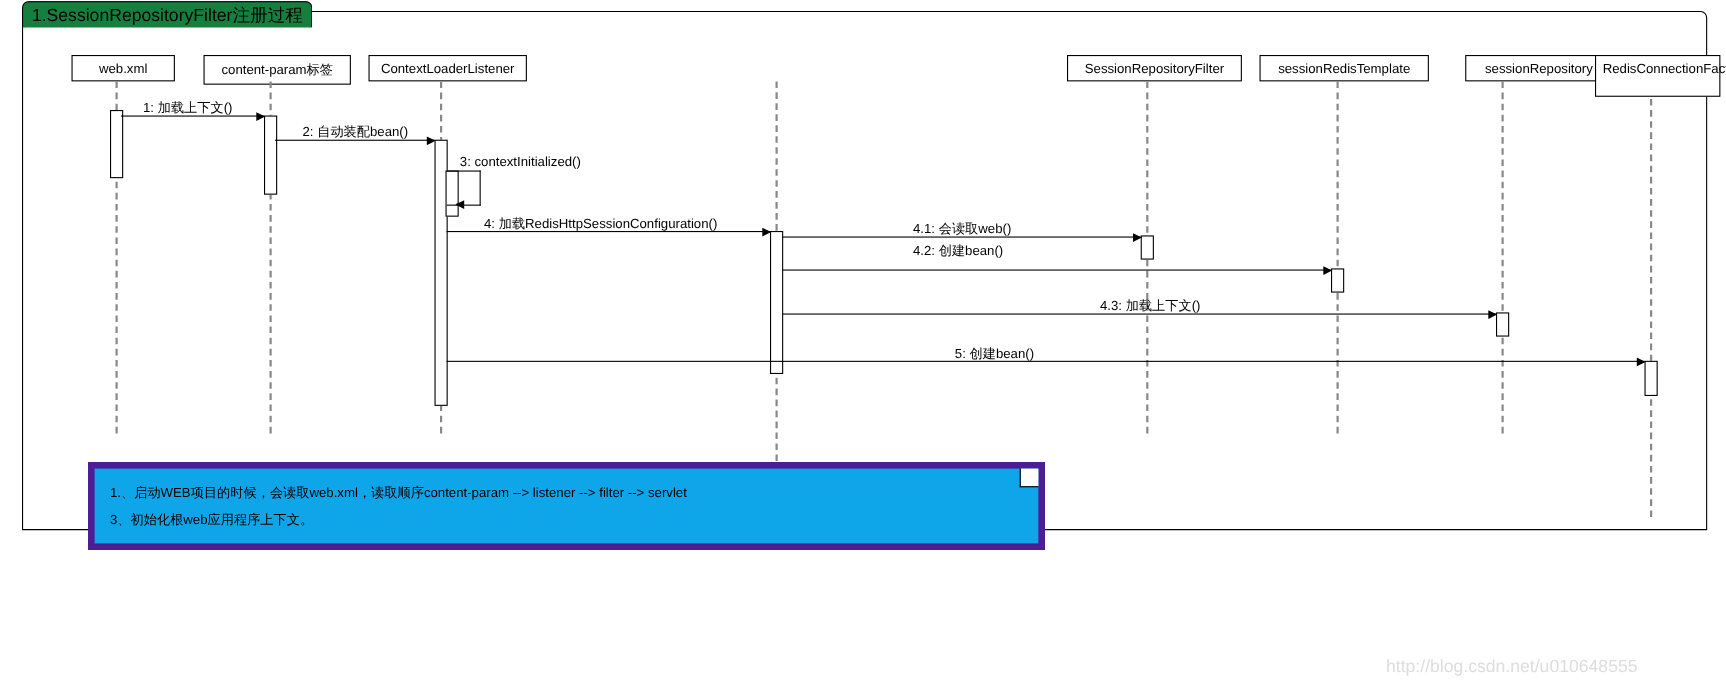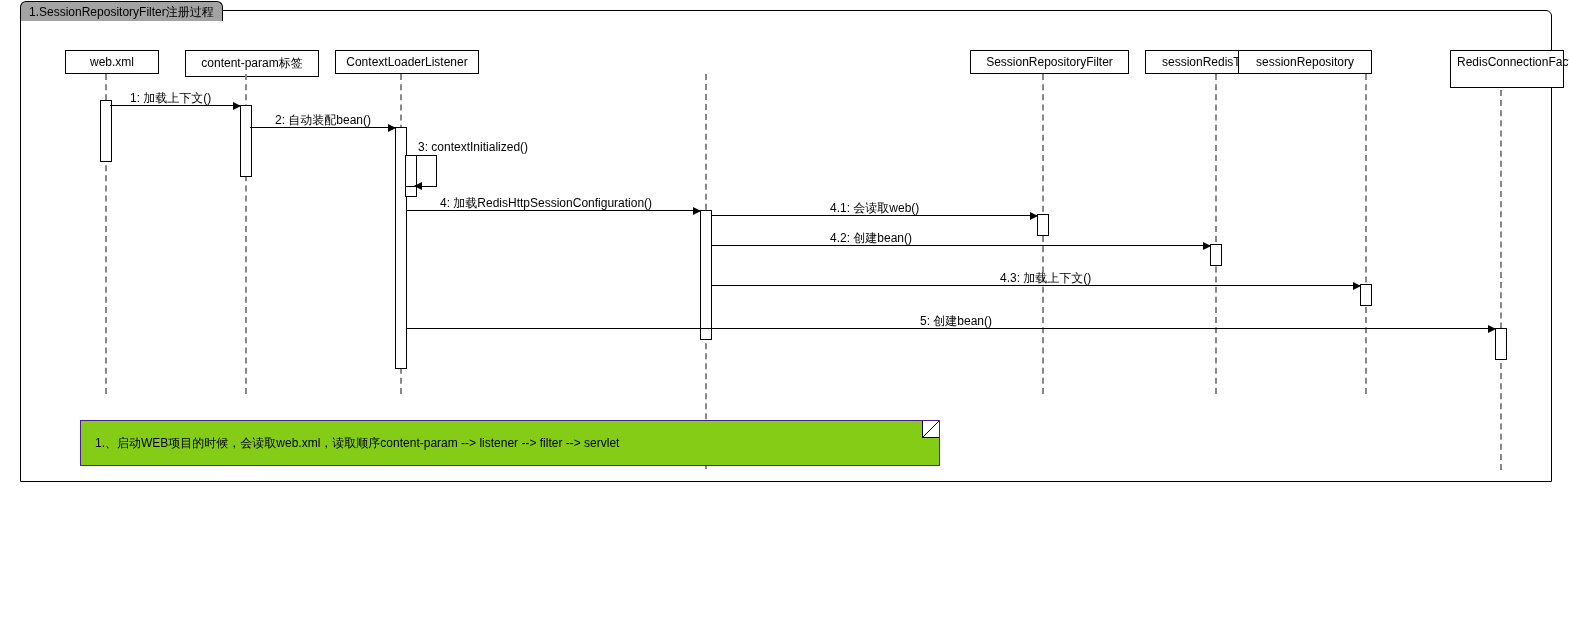--- a/index.html
+++ b/index.html
@@ -1,45 +1,45 @@
 <!DOCTYPE html>
 <html><head>
 <meta charset="utf-8">
 <style>
   body{margin:0;font-family:Arial,sans-serif;font-size:12px;background:#fff;color:#000}
   .canvas{position:relative;width:1569px;height:625px}
   .frame{position:absolute;border:1px solid #000;border-radius:6px 6px 0 0}
-  .frame-tab{position:absolute;top:-10px;left:-1px;background:#a3a3a3;border:1px solid #000;border-bottom:none;padding:2px 8px 0 8px;border-radius:6px 6px 0 0;font-size:12px}
+  .frame-tab{position:absolute;top:-10px;left:-1px;background:#15803d;border:1px solid #000;border-bottom:none;padding:2px 8px 0 8px;border-radius:6px 6px 0 0;font-size:16px}
   .head{position:absolute;border:1px solid #000;background:#fff;text-align:center;padding:4px 6px;font-size:12px}
   .lifeline{position:absolute;border-left:2px dashed #888;width:0}
   .act{position:absolute;border:1px solid #000;background:#fff;width:10px}
   .msg{position:absolute;border-top:1px solid #000}
   .arrow-r::after{content:"";position:absolute;right:-1px;top:-4px;border-left:8px solid #000;border-top:4px solid transparent;border-bottom:4px solid transparent}
   .lbl{position:absolute;font-size:12px;white-space:nowrap}
   .self{position:absolute;border:1px solid #000;border-left:none}
-  .note{position:absolute;border:1px solid #4c1d95;background:#84cc16;padding:10px 14px;font-size:12px;line-height:2}
+  .note{position:absolute;border:6px solid #4c1d95;background:#0ea5e9;padding:10px 14px;font-size:12px;line-height:2}
   .note .fold{position:absolute;top:0;right:0;width:16px;height:16px;background:linear-gradient(135deg,#fff 50%,#000 50%,#000 52%,#fff 52%)}
   .note .fold::after{content:"";position:absolute;top:0;right:0;width:16px;height:16px;border-left:1px solid #000;border-bottom:1px solid #000}
   .wm{position:absolute;color:#ddd;font-size:16px}
 </style>
 </head>
 <body>
 
 <div class="canvas">
 
   <div class="frame" style="left:20px;top:10px;width:1530px;height:470px">
     <div class="frame-tab">1.SessionRepositoryFilter注册过程</div>
   </div>
 
   <div class="head" style="left:65px;top:50px;width:80px">web.xml</div>
   <div class="head" style="left:185px;top:50px;width:120px">content-param标签</div>
   <div class="head" style="left:335px;top:50px;width:130px">ContextLoaderListener</div>
   <div class="head" style="left:970px;top:50px;width:145px">SessionRepositoryFilter</div>
   <div class="head" style="left:1145px;top:50px;width:140px">sessionRedisTemplate</div>
-  <div class="head" style="left:1238px;top:50px;width:120px">sessionRepository</div>
+  <div class="head" style="left:1332px;top:50px;width:120px">sessionRepository</div>
   <div class="head" style="left:1450px;top:50px;width:100px;height:28px;line-height:1.2">RedisConnectionFactory</div>
 
   <div class="lifeline" style="left:105px;top:74px;height:320px"></div>
   <div class="lifeline" style="left:245px;top:74px;height:320px"></div>
   <div class="lifeline" style="left:400px;top:74px;height:320px"></div>
   <div class="lifeline" style="left:705px;top:74px;height:395px"></div>
   <div class="lifeline" style="left:1042px;top:74px;height:320px"></div>
   <div class="lifeline" style="left:1215px;top:74px;height:320px"></div>
   <div class="lifeline" style="left:1365px;top:74px;height:320px"></div>
   <div class="lifeline" style="left:1500px;top:90px;height:380px"></div>
@@ -63,27 +63,29 @@
   <div class="lbl" style="left:418px;top:140px">3: contextInitialized()</div>
   <div class="self" style="left:406px;top:155px;width:30px;height:30px"></div>
   <div class="msg arrow-r" style="left:415px;top:185px;width:1px;transform:scaleX(-1);right:auto"></div>
 
   <div class="lbl" style="left:440px;top:195px">4: 加载RedisHttpSessionConfiguration()</div>
   <div class="msg arrow-r" style="left:406px;top:210px;width:294px"></div>
 
   <div class="lbl" style="left:830px;top:200px">4.1: 会读取web()</div>
   <div class="msg arrow-r" style="left:711px;top:215px;width:326px"></div>
 
-  <div class="lbl" style="left:830px;top:230px">4.2: 创建bean()</div>
+  <div class="lbl" style="left:830px;top:220px">4.2: 创建bean()</div>
   <div class="msg arrow-r" style="left:711px;top:245px;width:499px"></div>
 
   <div class="lbl" style="left:1000px;top:270px">4.3: 加载上下文()</div>
   <div class="msg arrow-r" style="left:711px;top:285px;width:649px"></div>
 
-  <div class="lbl" style="left:920px;top:313px">5: 创建bean()</div>
+  <div class="lbl" style="left:868px;top:313px">5: 创建bean()</div>
   <div class="msg arrow-r" style="left:406px;top:328px;width:1089px"></div>
 
   <div class="note" style="left:80px;top:420px;width:830px">
     <div class="fold"></div>
     <div>1.、启动WEB项目的时候，会读取web.xml，读取顺序content-param --&gt; listener --&gt; filter --&gt; servlet</div>
+    <div>3、初始化根web应用程序上下文。</div>
   </div>
 
+  <div class="wm" style="left:1260px;top:598px">http://blog.csdn.net/u010648555</div>
 </div>
 
 </body></html>

